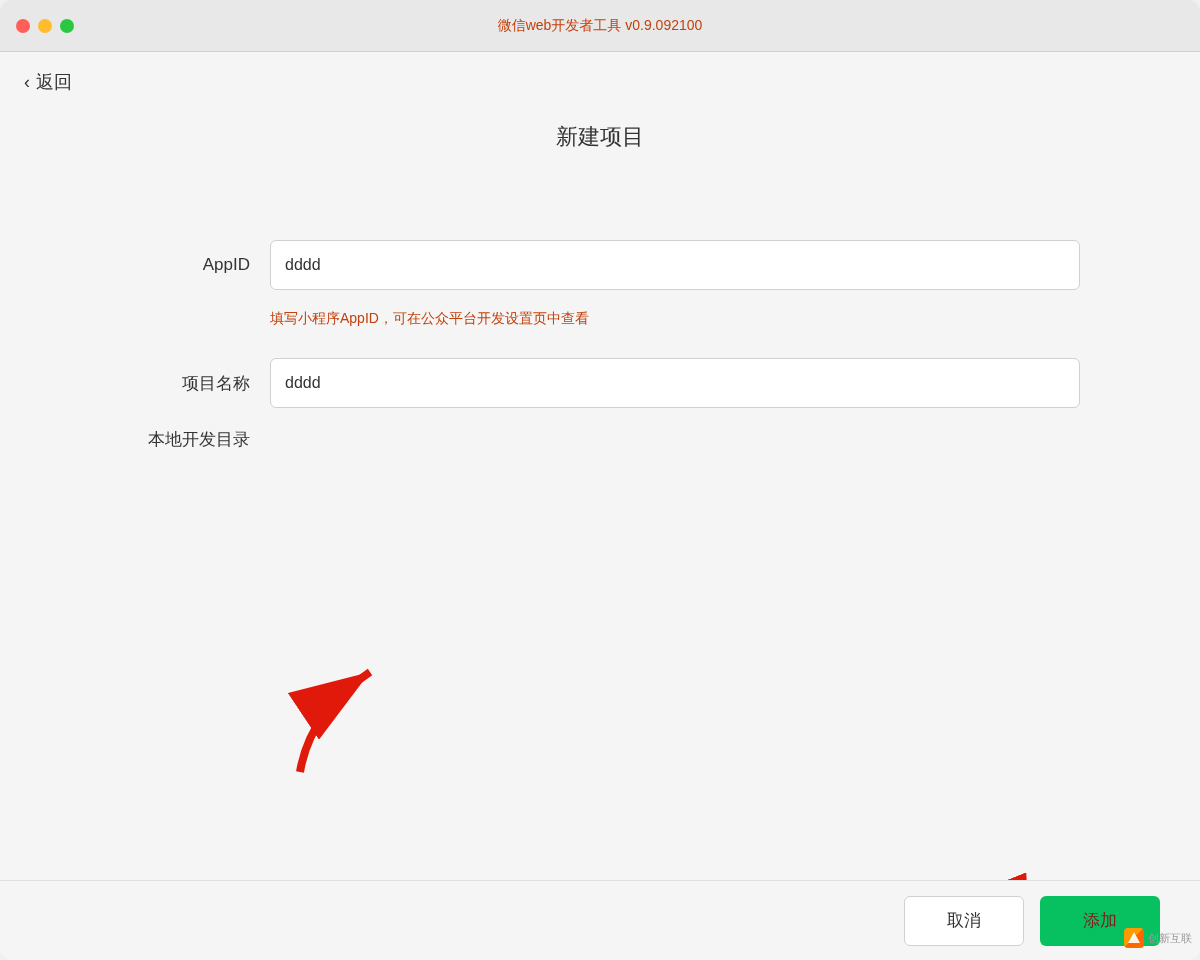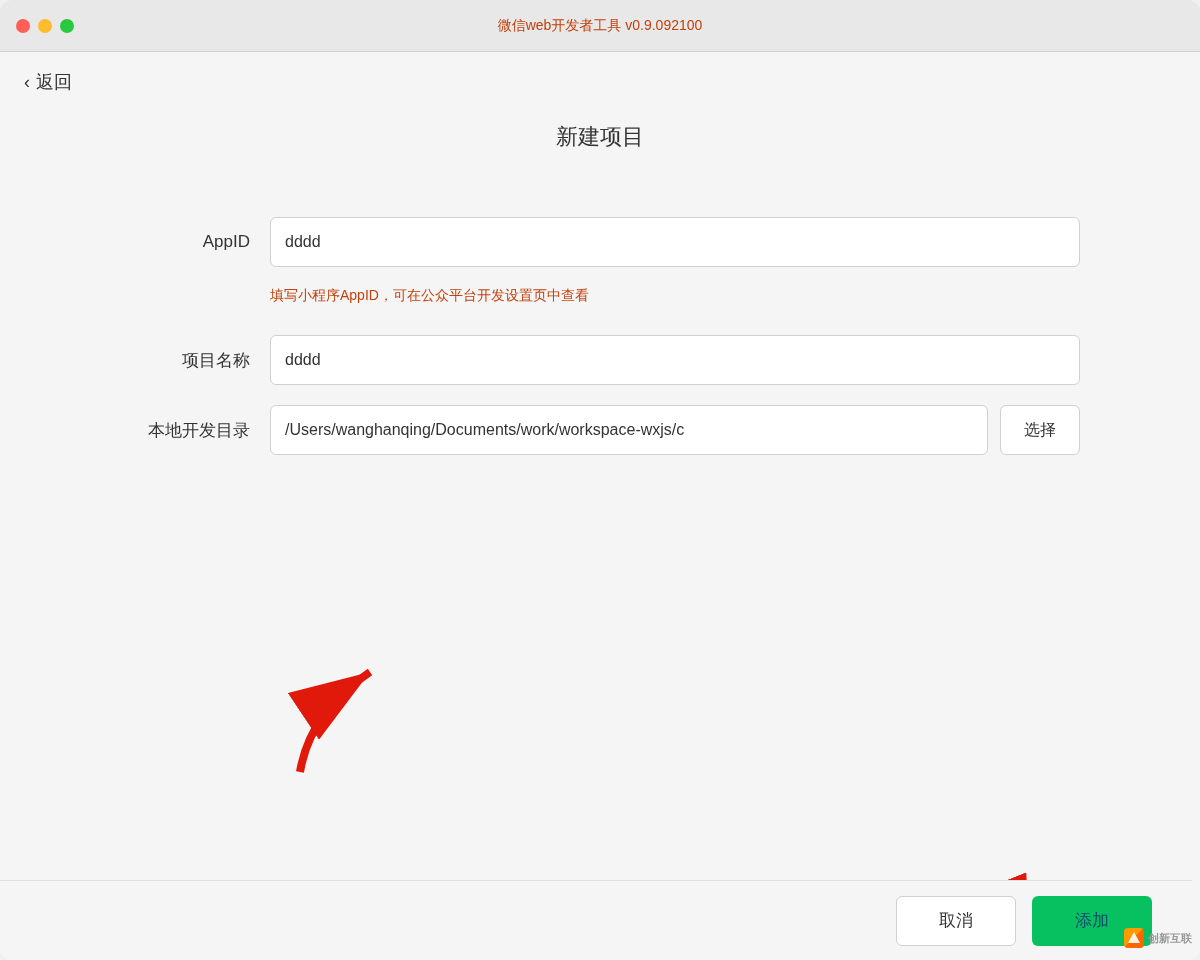--- a/index.html
+++ b/index.html
@@ -93,21 +93,21 @@
       font-size: 18px;
       color: #333;
     }
 
     
     .page-title {
       text-align: center;
       font-size: 22px;
       font-weight: 500;
       color: #333;
-      margin-bottom: 57px;
+      margin-bottom: 80px;
       margin-top: 10px;
     }
 
     
     .form {
       padding: 8px 120px;
     }
 
     .form-row {
       display: flex;
@@ -167,21 +167,21 @@
       font-size: 16px;
       color: #333;
       cursor: pointer;
       flex-shrink: 0;
     }
 
     
     .bottom-bar {
       position: absolute;
       bottom: 0;
-      right: 8px;
+      right: 0;
       left: 0;
       height: 80px;
       display: flex;
       align-items: center;
       justify-content: flex-end;
       padding: 8px 40px;
       gap: 16px;
       background: #f5f5f5;
       border-top: 1px solid #e0e0e0;
     }
@@ -197,36 +197,35 @@
       cursor: pointer;
     }
 
     .add-btn {
       width: 120px;
       height: 50px;
       border: none;
       border-radius: 6px;
       background: #07c160;
       font-size: 17px;
-      color: #0c4a6e;
+      color: #7f1d1d;
       cursor: pointer;
     }
 
     
     .watermark {
       position: absolute;
       bottom: 12px;
       right: 8px;
       display: flex;
       align-items: center;
       gap: 4px;
       font-size: 11px;
       color: #999;
       z-index: 10;
-      font-weight: bold;
     }
 
     .watermark-logo {
       width: 20px;
       height: 20px;
       background: linear-gradient(135deg, #f90 50%, #ff6600 50%);
       border-radius: 4px;
       display: flex;
       align-items: center;
       justify-content: center;
@@ -282,24 +281,20 @@
         <span class="hint-text">填写小程序AppID，可在公众平台开发设置页中查看</span>
       </div>
 
       <div class="form-row">
         <label class="form-label">项目名称</label>
         <input class="form-input" type="text" value="dddd" style="">
       </div>
 
       <div class="form-row" style="margin-top: 20px;">
         <label class="form-label">本地开发目录</label>
-        <div class="dir-row" style="flex:1; display:flex; align-items:center; gap:12px;">
-          <input class="form-input" type="text" value="/Users/wanghanqing/Documents/work/workspace-wxjs/c" style="flex: 1 1 0%;">
-          <button class="select-btn">选择</button>
-        </div>
       </div>
 
     </div>
 
     <div class="red-arrow-1">
       <svg width="140" height="130" viewBox="0 0 140 130">
         <defs>
           <marker id="arrowhead1" markerWidth="10" markerHeight="7" refX="10" refY="3.5" orient="auto">
             <polygon points="0 0, 10 3.5, 0 7" fill="#e0190a"></polygon>
           </marker>

